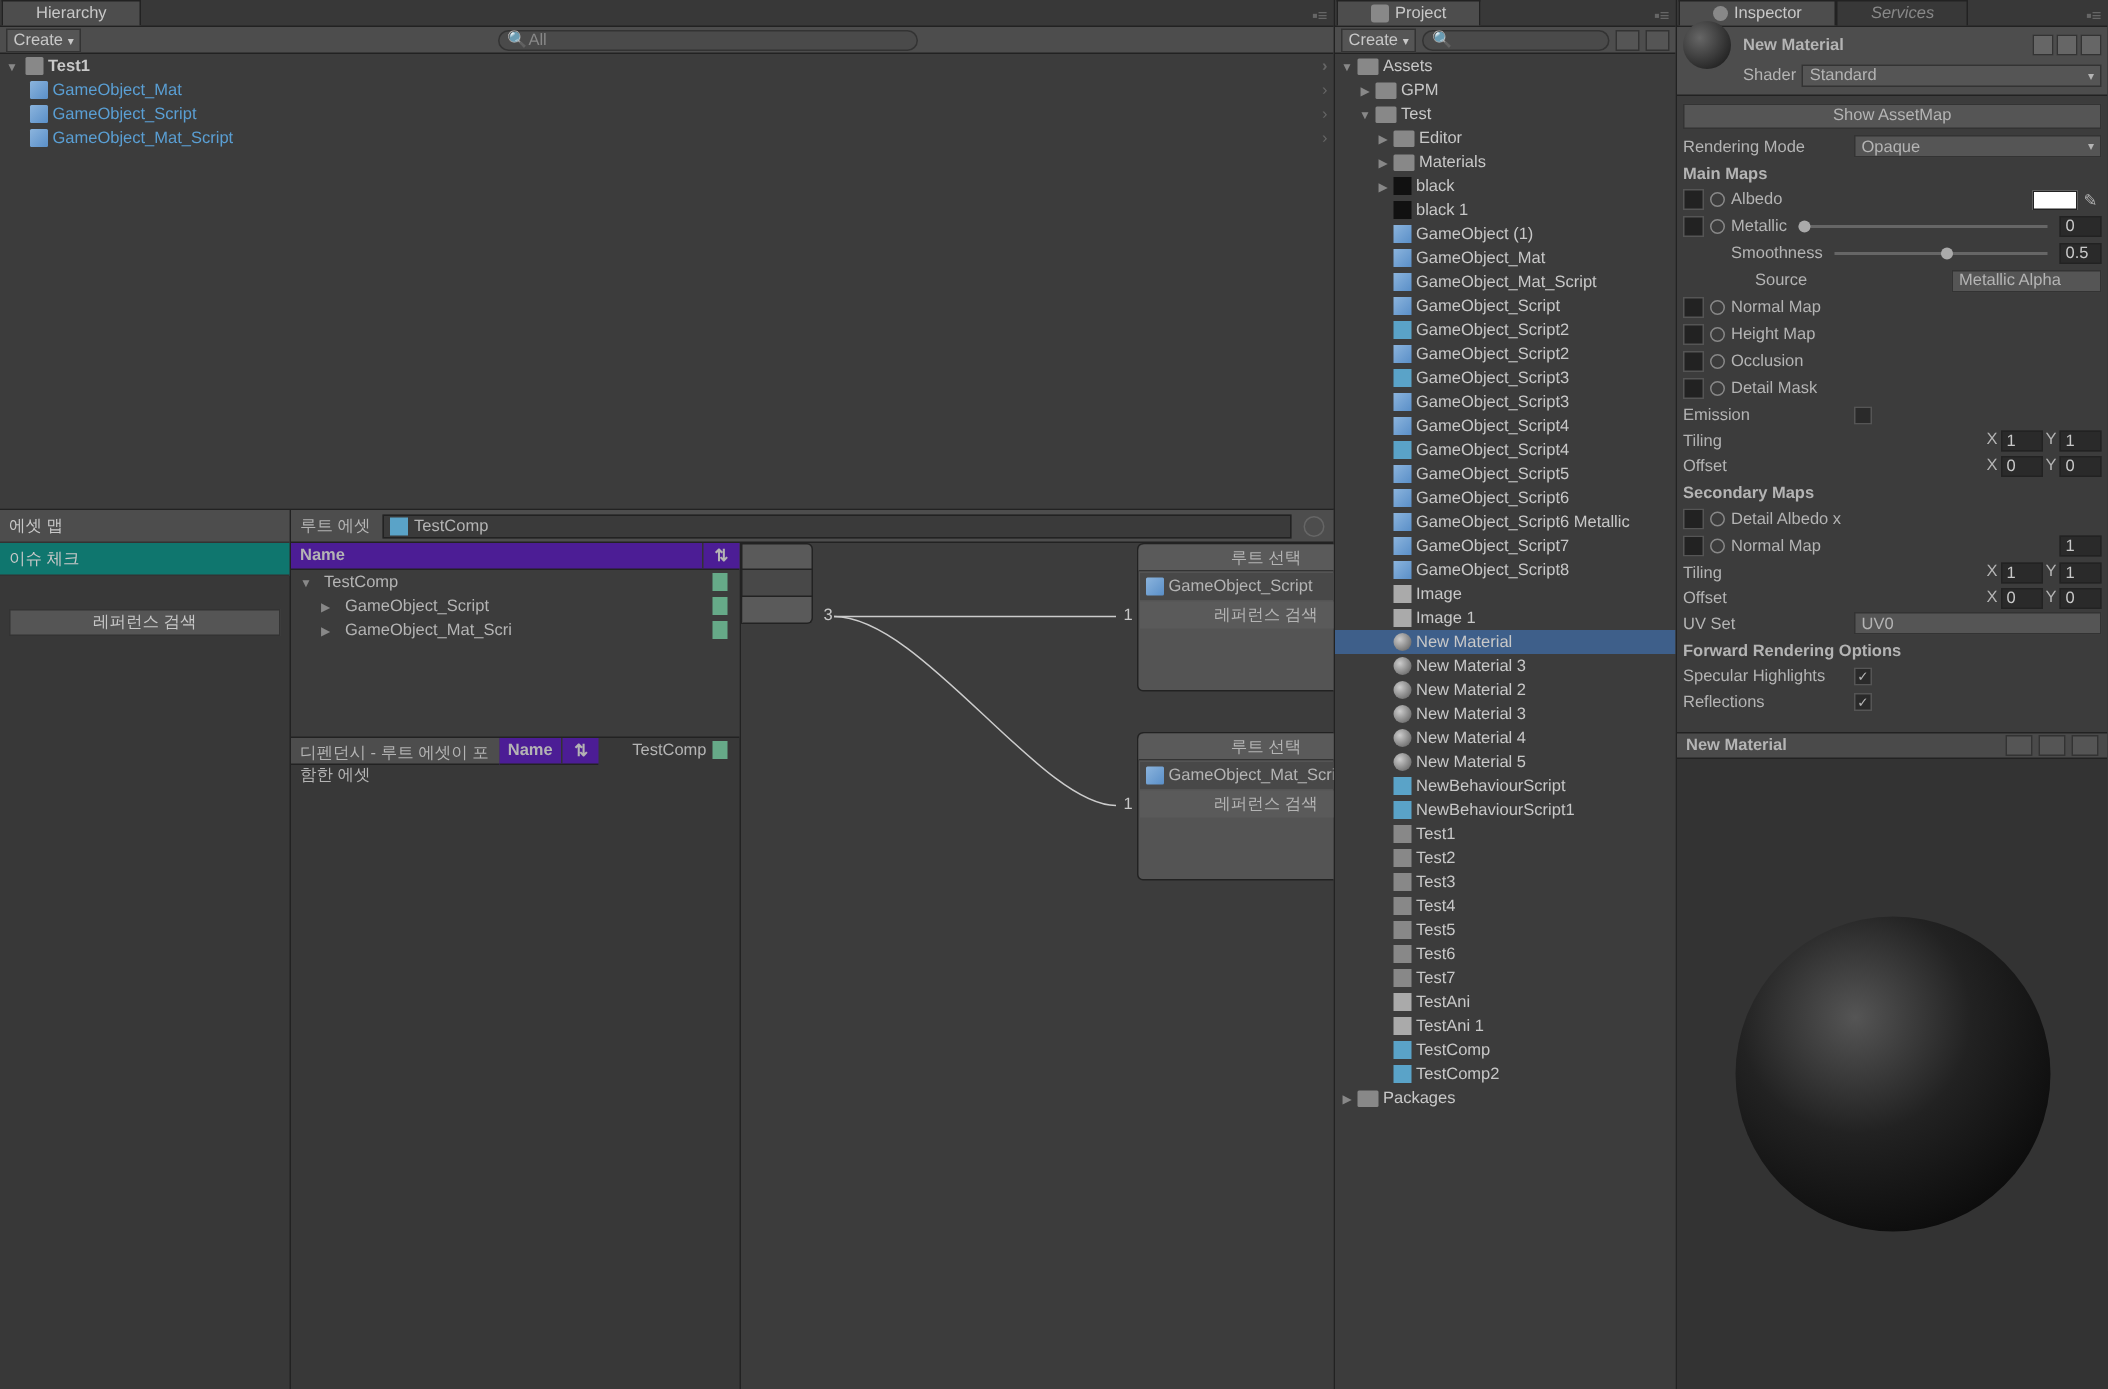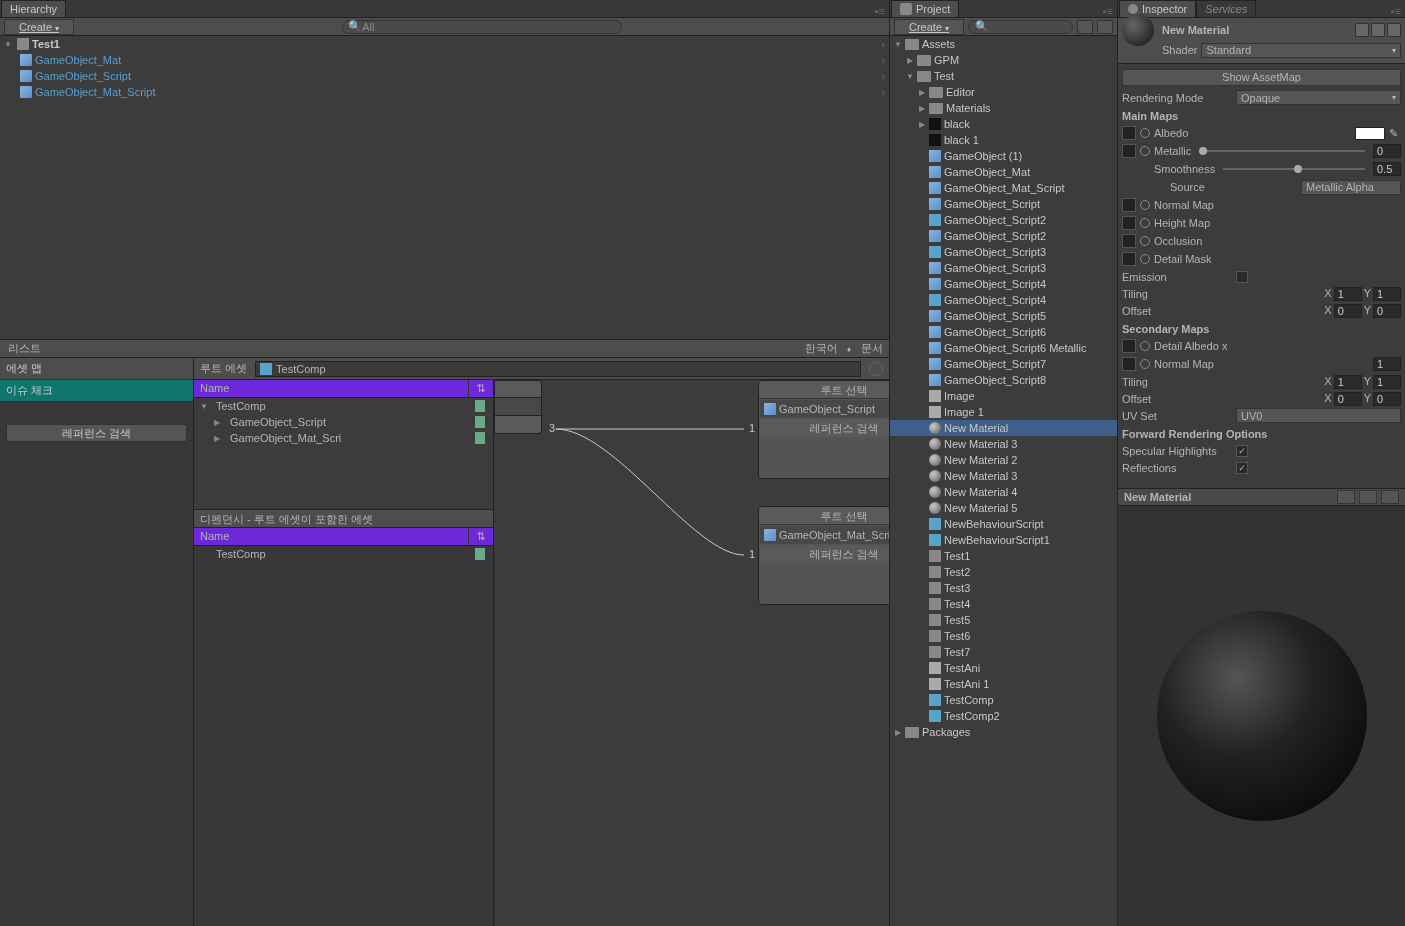--- a/index.html
+++ b/index.html
@@ -3,26 +3,26 @@
 <meta charset="utf-8">
 <style>
 * { margin:0; padding:0; box-sizing:border-box; font-family:Arial,sans-serif; font-size:11px; }
 body { background:#383838; color:#b4b4b4; width:1405px; height:926px; overflow:hidden; }
 .main { display:flex; height:926px; }
 .col-left { width:890px; display:flex; flex-direction:column; border-right:1px solid #222; }
 .col-project { width:228px; border-right:1px solid #222; display:flex; flex-direction:column; }
 .col-inspector { flex:1; display:flex; flex-direction:column; }
 
 .tab-bar { height:18px; background:#383838; display:flex; align-items:flex-end; padding-left:1px; border-bottom:1px solid #222; }
-.tab { background:#4d4d4d; padding:2px 8px; border:1px solid #222; border-bottom:none; color:#c8c8c8; display:flex; align-items:center; gap:4px; height:17px; }
+.tab { background:#4d4d4d; padding:2px 22px; border:1px solid #222; border-bottom:none; color:#c8c8c8; display:flex; align-items:center; gap:4px; height:17px; }
 .tab.inactive { background:#383838; color:#888;font-style:italic; }
 .tab-icon { width:12px; height:12px; background:#888; border-radius:2px; }
 
 .toolbar { height:18px; background:#4d4d4d; display:flex; align-items:center; padding:0 4px; gap:4px; border-bottom:1px solid #222; }
-.create-btn { background:#555; padding:1px 14px; border:1px solid #333; color:#c8c8c8;text-decoration:underline; }
+.create-btn { background:#555; padding:1px 4px; border:1px solid #333; color:#c8c8c8; }
 .search { flex:1; background:#4a4a4a; border:1px solid #333; border-radius:8px; height:14px; display:flex; align-items:center; padding:0 6px; color:#888; }
 .search-wide { width:280px; flex:none; margin:0 auto; }
 .mini-btn { width:16px; height:14px; background:#555; border:1px solid #333; }
 
 .panel-body { flex:1; background:#3c3c3c; overflow:hidden; position:relative; }
 .tree-row { height:16px; display:flex; align-items:center; padding-left:4px; gap:3px; color:#5a9fd4; }
 .tree-row.scene { color:#c8c8c8; font-weight:bold; }
 .tri { width:10px; font-size:8px; color:#888; }
 .cube { width:12px; height:12px; background:linear-gradient(135deg,#8bb4dd,#5a8fc8); border-radius:1px; }
 .scene-icon { width:12px; height:12px; background:#888; border-radius:1px; }
@@ -34,28 +34,28 @@
 .asset-tool-body { flex:1; display:flex; }
 .asset-side { width:194px; border-right:1px solid #222; display:flex; flex-direction:column; }
 .side-row { height:22px; background:#0f766e; border-bottom:1px solid #333; padding:3px 6px; color:#c8c8c8; }
 .side-btn { margin:6px; height:18px; background:#555; border:1px solid #333; text-align:center; line-height:16px; color:#c8c8c8; }
 .asset-main { flex:1; display:flex; flex-direction:column; }
 .root-bar { height:22px; background:#4d4d4d; border-bottom:1px solid #222; display:flex; align-items:center; padding:0 6px; gap:8px; }
 .root-field { flex:1; height:16px; background:#3a3a3a; border:1px solid #222; display:flex; align-items:center; padding:0 4px; gap:4px; }
 .target-btn { width:14px; height:14px; border:1px solid #666; border-radius:50%; }
 .sub-header { height:18px; background:#4d4d4d; padding:2px 6px; border-bottom:1px solid #222; }
 .ref-table { height:130px; background:#3c3c3c; border-bottom:1px solid #222; }
-.ref-head { height:18px; background:#6d28d9; display:flex; border-bottom:1px solid #222; }
+.ref-head { height:18px; background:#4c1d95; display:flex; border-bottom:1px solid #222;font-weight:bold; }
 .ref-head .col-n { flex:1; padding:2px 6px; border-right:1px solid #333; }
 .ref-head .col-i { width:24px; text-align:center; padding:2px 0; }
 .ref-row { height:16px; display:flex; align-items:center; padding-left:6px; gap:4px; }
 .ref-row .ri { width:12px; color:#888; font-size:8px; }
 .doc-icon { width:10px; height:12px; background:#6a8; margin-left:auto; margin-right:8px; }
 .graph-area { flex:1; background:#3c3c3c; position:relative; overflow:hidden; }
-.dep-table { height:255px; display:flex; flex-direction:column; }
+.dep-table { height:255px; display:flex; flex-direction:row; }
 
 .node { position:absolute; width:172px; background:#545454; border:1px solid #222; border-radius:4px; }
 .node-bar { height:18px; background:#5a5a5a; text-align:center; line-height:18px; border-bottom:1px solid #333; border-radius:4px 4px 0 0; }
 .node-field { height:18px; background:#484848; margin:1px; display:flex; align-items:center; padding:0 4px; gap:3px; }
 .node-btn { height:18px; background:#5a5a5a; margin:1px; text-align:center; line-height:18px; }
 .node-pad { height:40px; }
 .port-num { position:absolute; width:12px; text-align:center; color:#c8c8c8; }
 svg.wires { position:absolute; left:0; top:0; width:100%; height:100%; pointer-events:none; }
 svg.wires path { stroke:#ccc; stroke-width:1; fill:none; }
 
@@ -145,25 +145,20 @@
             <div class="tree-row indent1">
               <span class="cube"></span>
               <span>GameObject_Mat_Script</span>
               <span class="pad-right">›</span>
             </div>
           </div>
       </div>
     </div>
 
     <div class="asset-tool">
-      <div class="lang-bar">
-        <span style="margin-right:auto;margin-left:2px">리스트</span>
-        <span><span>한국어</span>&nbsp;&nbsp;&nbsp;<span style="font-size:8px">♦</span></span>
-        <span>문서</span>
-      </div>
       <div class="asset-tool-body">
         <div class="asset-side">
           <div class="side-row" style="background:#4d4d4d">에셋 맵</div>
           <div class="side-row">이슈 체크</div>
           <div style="height:16px"></div>
           <div class="side-btn">레퍼런스 검색</div>
         </div>
         <div class="asset-main">
           <div class="root-bar">
             <span>루트 에셋</span>

